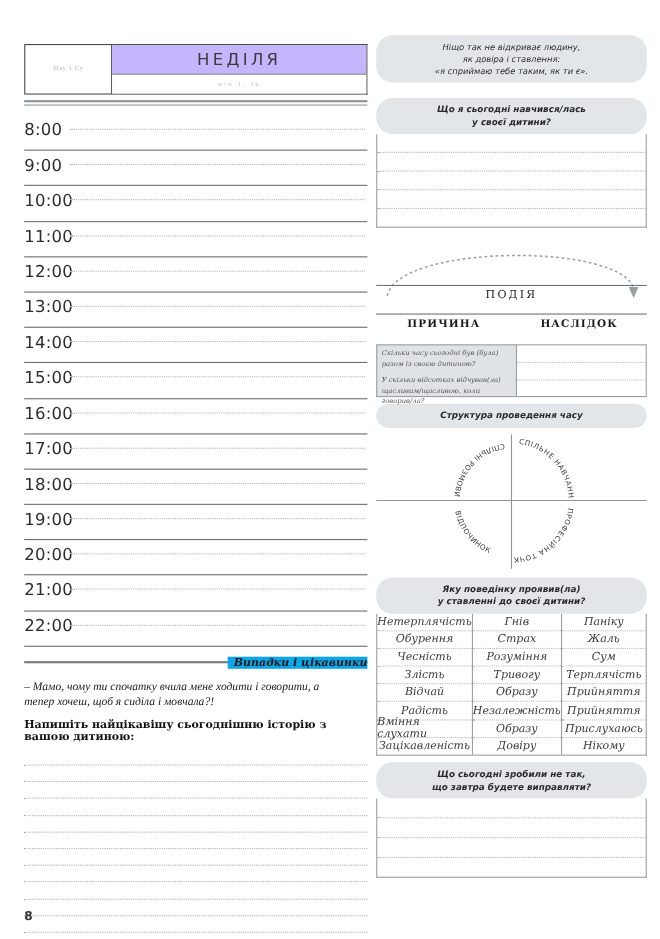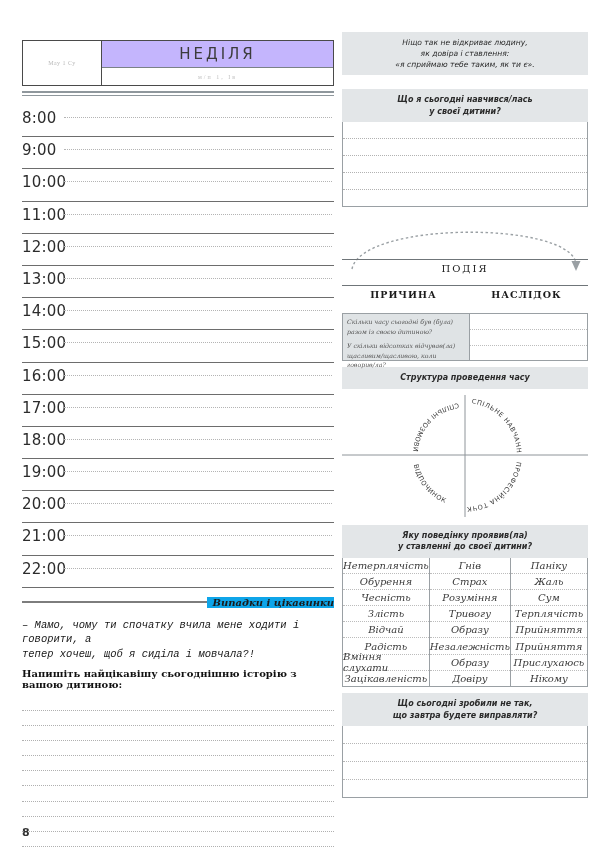--- a/index.html
+++ b/index.html
@@ -55,39 +55,39 @@
   
   .notes-head{position:relative;margin-top:9px;height:14px;}
   .notes-head .rule{position:absolute;left:0;right:0;top:4px;border-top:2px solid #7d7d7d;}
   .notes-head .lbl{
     position:absolute;right:0;top:0;background:#0ea5e9;padding-left:6px;
     font-weight:bold;font-style:italic;font-size:10px;
     font-family:"DejaVu Serif", serif;color:#1a1a1a;
   }
   .quote{
     margin-top:7px;font-style:italic;font-size:10.5px;line-height:14.5px;
-    font-family:Liberation Mono, monospace;color:#181818;
+    font-family:Liberation Serif, serif;color:#181818;
   }
   .prompt{
     margin-top:7px;font-weight:bold;font-size:10px;
     font-family:"DejaVu Serif", serif;color:#111;
   }
   .write-lines{margin-top:5px;}
   .wline{height:14.2px;border-bottom:1px dotted #b0b0b0;}
 
   .page-num{
     position:absolute;left:22px;top:826px;
     font-family:"DejaVu Sans", sans-serif;font-size:11px;font-weight:bold;color:#333;
   }
 
   
   .right-col{position:absolute;left:342px;top:32px;width:246px;}
 
   .band{
-    background:#e3e6e8;text-align:center;padding:5px 4px;
+    background:#e3e6e8;text-align:center;padding:5px 4px;border-radius:15px;
   }
   .band-text{
     font-family:"DejaVu Sans", sans-serif;
     font-style:italic;font-weight:bold;font-size:8px;line-height:11.5px;color:#2a2a2a;
   }
   .epigraph .band-text{font-size:7.6px;line-height:11px;font-weight:normal;}
 
   .lined-box{border:1px solid #9aa0a4;border-top:none;background:#fff;}
   .lbox-line{height:16px;border-bottom:1px dotted #b2b2b2;}
   .lbox-line:last-child{border-bottom:none;}

